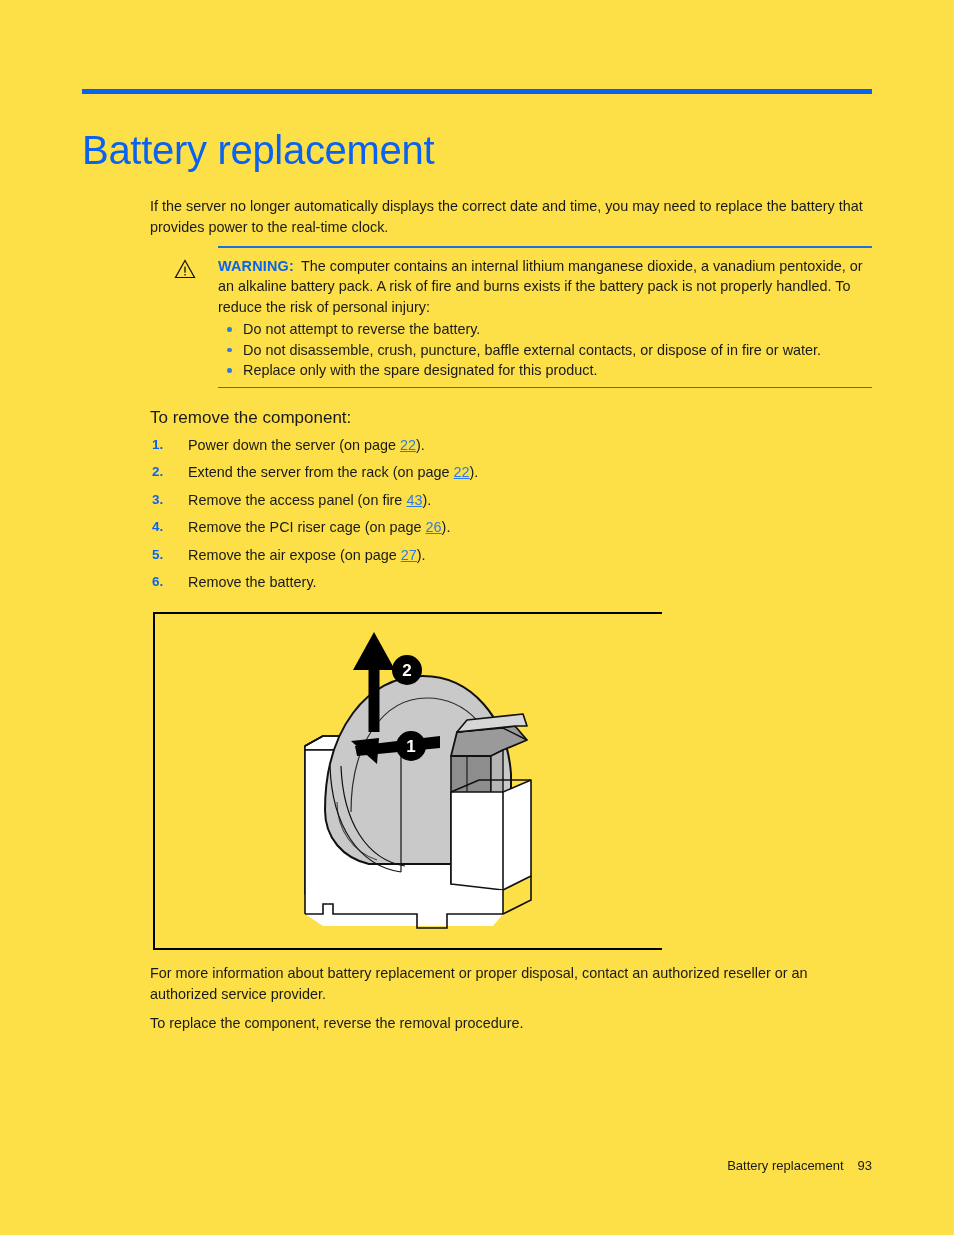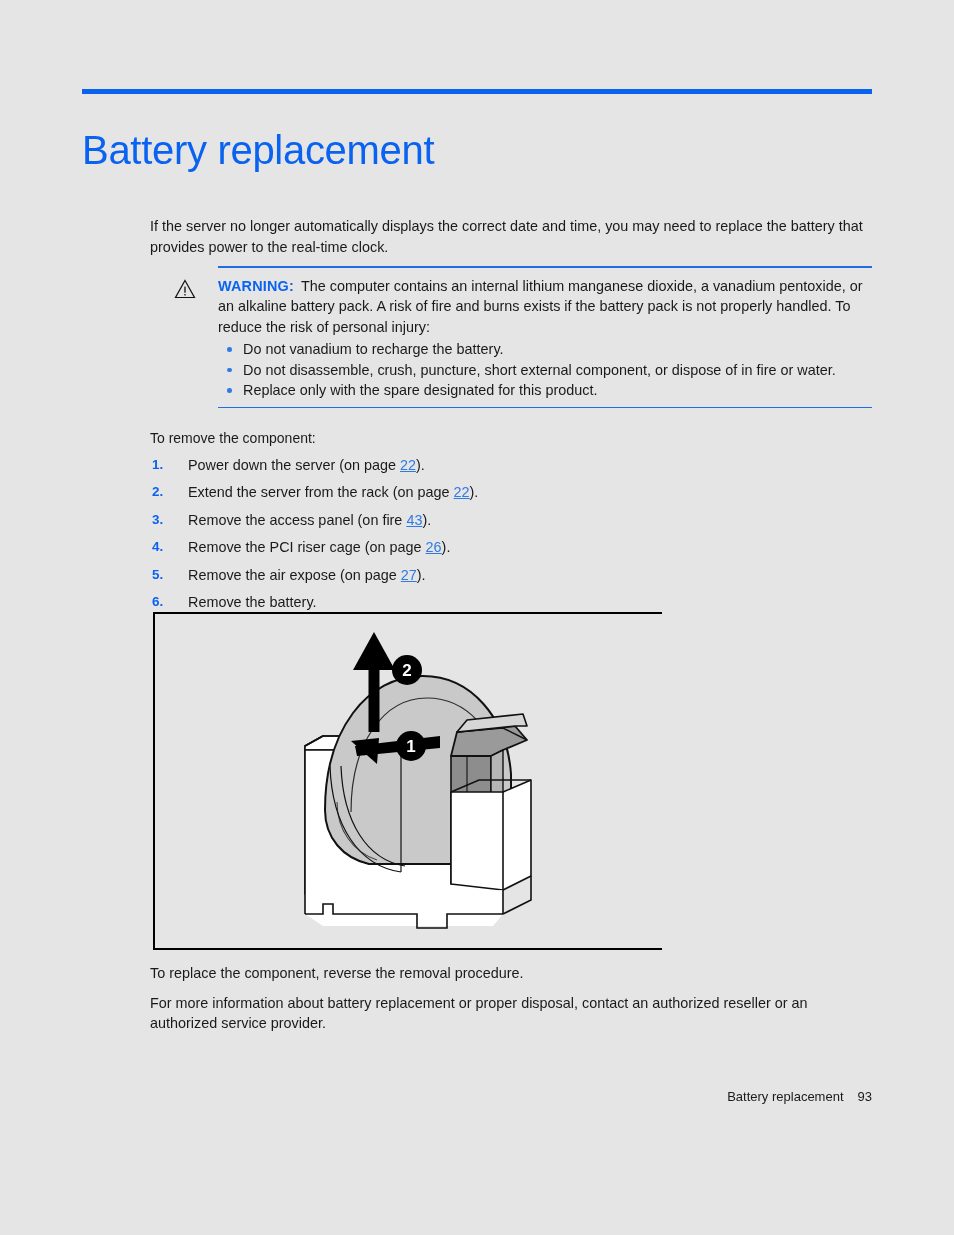--- a/index.html
+++ b/index.html
@@ -7,21 +7,21 @@
     padding: 0;
     background: #ffffff;
   }
   body {
     font-family: "Liberation Sans", sans-serif;
   }
   .page {
     position: relative;
     width: 954px;
     height: 1235px;
-    background: #e5e5e5;
+    background: #fde047;
     overflow: hidden;
   }
 
   
   .header-rule {
     position: absolute;
     left: 82px;
     top: 89px;
     width: 790px;
     height: 5px;
@@ -38,21 +38,21 @@
     font-weight: 400;
     letter-spacing: -0.3px;
     color: #0a62f0;
     line-height: 1.15;
   }
 
   
   .body-col {
     position: absolute;
     left: 150px;
-    top: 216px;
+    top: 196px;
     width: 722px;
   }
 
   .para {
     font-size: 14.4px;
     line-height: 20.5px;
     color: #1a1a1a;
     margin: 0 0 9px 0;
     text-align: left;
   }
@@ -112,21 +112,21 @@
     left: 9px;
     top: 8px;
     width: 4.5px;
     height: 4.5px;
     border-radius: 50%;
     background: #2f7ae5;
   }
 
   
   .lead-in {
-    font-size: 14px;
+    font-size: 17px;
     line-height: 20.5px;
     color: #1a1a1a;
     margin: 6px 0 6px 0;
   }
   ol.steps {
     list-style: none;
     margin: 0;
     padding: 0;
   }
   ol.steps li {
@@ -170,21 +170,21 @@
     position: absolute;
     left: 150px;
     top: 963px;
     width: 722px;
   }
 
   
   .footer {
     position: absolute;
     right: 82px;
-    top: 1089px;
+    top: 1158px;
     font-size: 13px;
     color: #1a1a1a;
     white-space: nowrap;
   }
   .footer .fnum {
     display: inline-block;
     margin-left: 14px;
   }
 </style>
 </head>
@@ -210,22 +210,22 @@
             <rect x="10.35" y="7.6" width="1.3" height="6.1" fill="#111"></rect>
             <rect x="10.35" y="15" width="1.3" height="1.5" fill="#111"></rect>
           </svg>
         </span>
 
         <div class="warn-text">
           <span class="warn-label">WARNING:</span><span class="warn-label-gap"></span><span>The computer contains an internal lithium manganese dioxide, a vanadium pentoxide, or an alkaline battery pack. A risk of fire and burns exists if the battery pack is not properly handled. To reduce the risk of personal injury:</span>
         </div>
 
         <ul class="warn-list">
-          <li>Do not vanadium to recharge the battery.</li>
-          <li>Do not disassemble, crush, puncture, short external component, or dispose of in fire or water.</li>
+          <li>Do not attempt to reverse the battery.</li>
+          <li>Do not disassemble, crush, puncture, baffle external contacts, or dispose of in fire or water.</li>
           <li>Replace only with the spare designated for this product.</li>
         </ul>
       </div>
       <div class="warn-rule"></div>
     </div>
 
     <p class="lead-in">To remove the component:</p>
 
     <ol class="steps">
       <li>
@@ -339,21 +339,21 @@
 
       <g>
         <circle cx="256" cy="132" r="15" fill="#000"></circle>
         <text x="256" y="138" text-anchor="middle" font-family="Liberation Sans, sans-serif" font-size="17" font-weight="700" fill="#ffffff">1</text>
       </g>
 
     </svg>
   </div>
 
   <div class="tail">
+    <p class="para">For more information about battery replacement or proper disposal, contact an authorized reseller or an authorized service provider.</p>
     <p class="para">To replace the component, reverse the removal procedure.</p>
-    <p class="para">For more information about battery replacement or proper disposal, contact an authorized reseller or an authorized service provider.</p>
   </div>
 
   <div class="footer">
     <span>Battery replacement</span><span class="fnum">93</span>
   </div>
 
 </div>
 
 </body></html>

